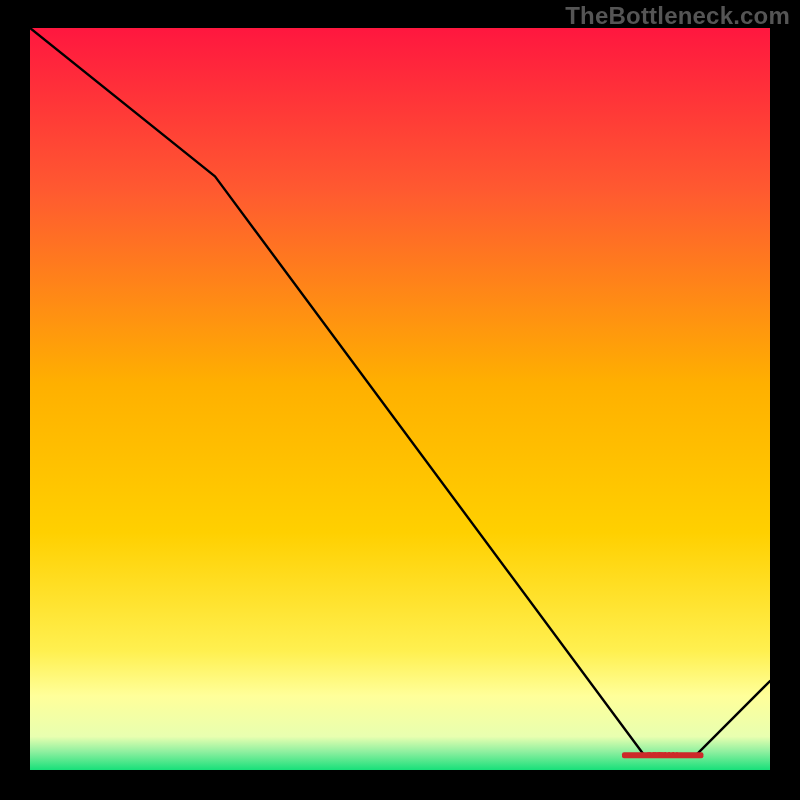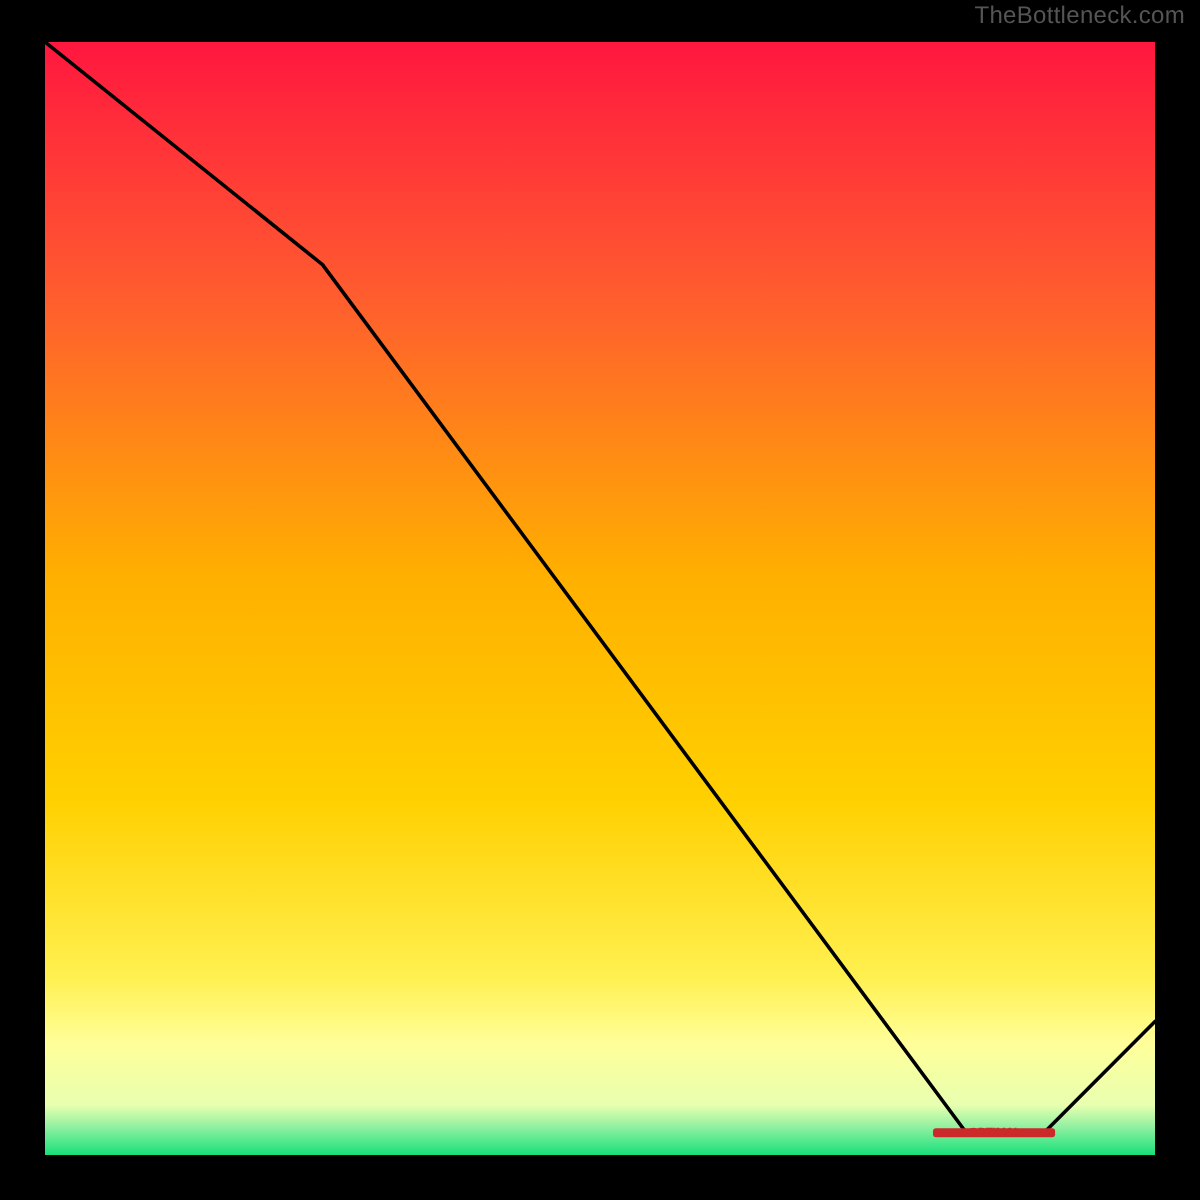--- a/index.html
+++ b/index.html
@@ -15,22 +15,22 @@
     position: relative;
     width: 800px;
     height: 800px;
     background: #000;
   }
   .watermark {
     position: absolute;
     top: 2px;
     right: 10px;
     color: #555;
-    font-size: 16px;
-    font-weight: normal;
+    font-size: 24px;
+    font-weight: bold;
     letter-spacing: 0.2px;
     user-select: none;
   }
   .plot-outer {
     position: absolute;
     left: 30px;
     top: 28px;
     width: 740px;
     height: 742px;
     background: #000;

